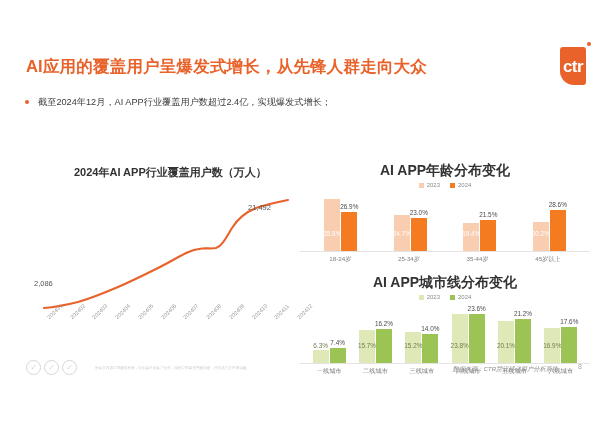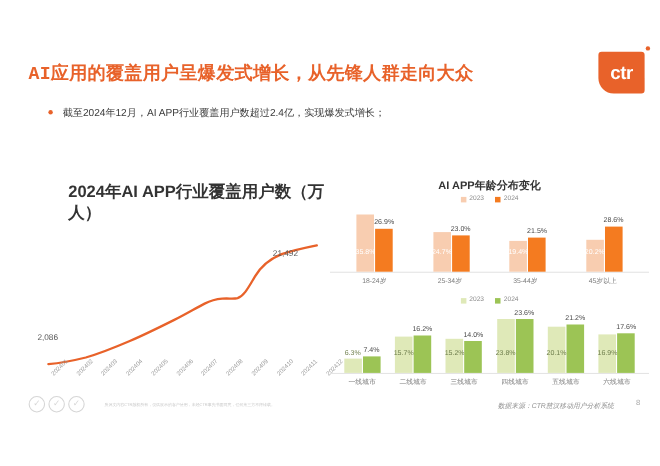--- a/index.html
+++ b/index.html
@@ -8,58 +8,58 @@
     font-family:"Liberation Sans","DejaVu Sans",sans-serif;
     color:#3a3a3a;
     position:relative;
     overflow:hidden;
   }
   .slide { position:relative; width:600px; height:424px; background:#fff; }
 
   
   .logo {
     position:absolute; right:14px; top:47px;
-    width:42px; height:38px;
+    width:26px; height:38px;
     background:#e8622a;
     border-radius:3px 3px 3px 14px;
     display:flex; align-items:center; justify-content:center;
   }
   .logo-text { color:#fff; font-size:17px; font-weight:700; letter-spacing:-0.5px; line-height:1; }
   .logo-dot { position:absolute; right:9px; top:42px; width:4px; height:4px; border-radius:50%; background:#e8622a; }
 
   .title {
     position:absolute; left:26px; top:56px;
     font-size:16.5px; font-weight:700; color:#e8622a;
-    letter-spacing:0.2px; white-space:nowrap;font-family:Liberation Mono, monospace;
-  }
-
-  .bullets { position:absolute; left:44px; top:95px; width:545px; }
+    letter-spacing:0.2px; white-space:nowrap;
+  }
+
+  .bullets { position:absolute; left:25px; top:95px; width:545px; }
   .bullet { position:relative; padding-left:13px; margin-bottom:9px; font-size:9.2px; line-height:1.55; color:#3c3c3c; }
   .bullet:before {
     content:""; position:absolute; left:0; top:5px;
     width:4px; height:4px; border-radius:50%; background:#e8622a;
   }
 
   
   .panel-line { position:absolute; left:26px; top:165px; width:290px; height:190px; }
-  .chart-title-left { font-size:15px; font-weight:700; color:#333; margin-left:36px; margin-bottom:6px; }
+  .chart-title-left { font-size:11px; font-weight:700; color:#333; margin-left:48px; margin-bottom:6px; }
   .line-wrap { position:relative; width:286px; height:150px; }
   .line-svg { position:absolute; left:0; top:0; }
   .lbl-start { position:absolute; left:8px; top:93px; font-size:7.5px; color:#555; }
   .lbl-end   { position:absolute; left:222px; top:17px; font-size:7.5px; color:#555; }
   .xaxis { position:absolute; left:18px; top:128px; width:268px; height:40px; }
   .xtick {
     position:absolute; font-size:5.6px; color:#9a9a9a;
     transform:rotate(-45deg); transform-origin:left top; white-space:nowrap;
   }
 
   
   .panel-bars { position:absolute; left:300px; top:162px; width:290px; }
   .bar-chart { position:relative; width:290px; }
-  .chart-title-right { font-size:10px; font-weight:700; color:#333; text-align:center; margin-bottom:2px; }
+  .chart-title-right { font-size:14px; font-weight:700; color:#333; text-align:center; margin-bottom:2px; }
   .legend { display:flex; justify-content:center; gap:10px; margin-bottom:2px; }
   .legend-item { display:flex; align-items:center; gap:3px; font-size:6px; color:#8a8a8a; }
   .legend-swatch { width:5px; height:5px; display:inline-block; }
   .groups { display:flex; justify-content:space-around; align-items:flex-end; height:62px; padding:0 6px; border-bottom:1px solid #e4e4e4; }
   .group { display:flex; align-items:flex-end; gap:1px; position:relative; }
   .bar { width:16px; position:relative; }
   .bar-val {
     position:absolute; left:50%; transform:translateX(-50%);
     font-size:6.4px; white-space:nowrap; font-weight:400;
   }
@@ -173,20 +173,21 @@
         </div>
       <div class="cats">
           <div class="cat">18-24岁</div>
           <div class="cat">25-34岁</div>
           <div class="cat">35-44岁</div>
           <div class="cat">45岁以上</div>
         </div>
     </div>
 
     <div class="bar-chart" id="city-chart" style="margin-top:10px;">
+      <div class="chart-title-right">AI APP城市线分布变化</div>
       <div class="legend">
         <span class="legend-item">
           <i class="legend-swatch" style="background: rgb(223, 233, 184);"></i>
           <span>2023</span>
         </span>
         <span class="legend-item">
           <i class="legend-swatch" style="background: rgb(156, 196, 85);"></i>
           <span>2024</span>
         </span>
       </div>

